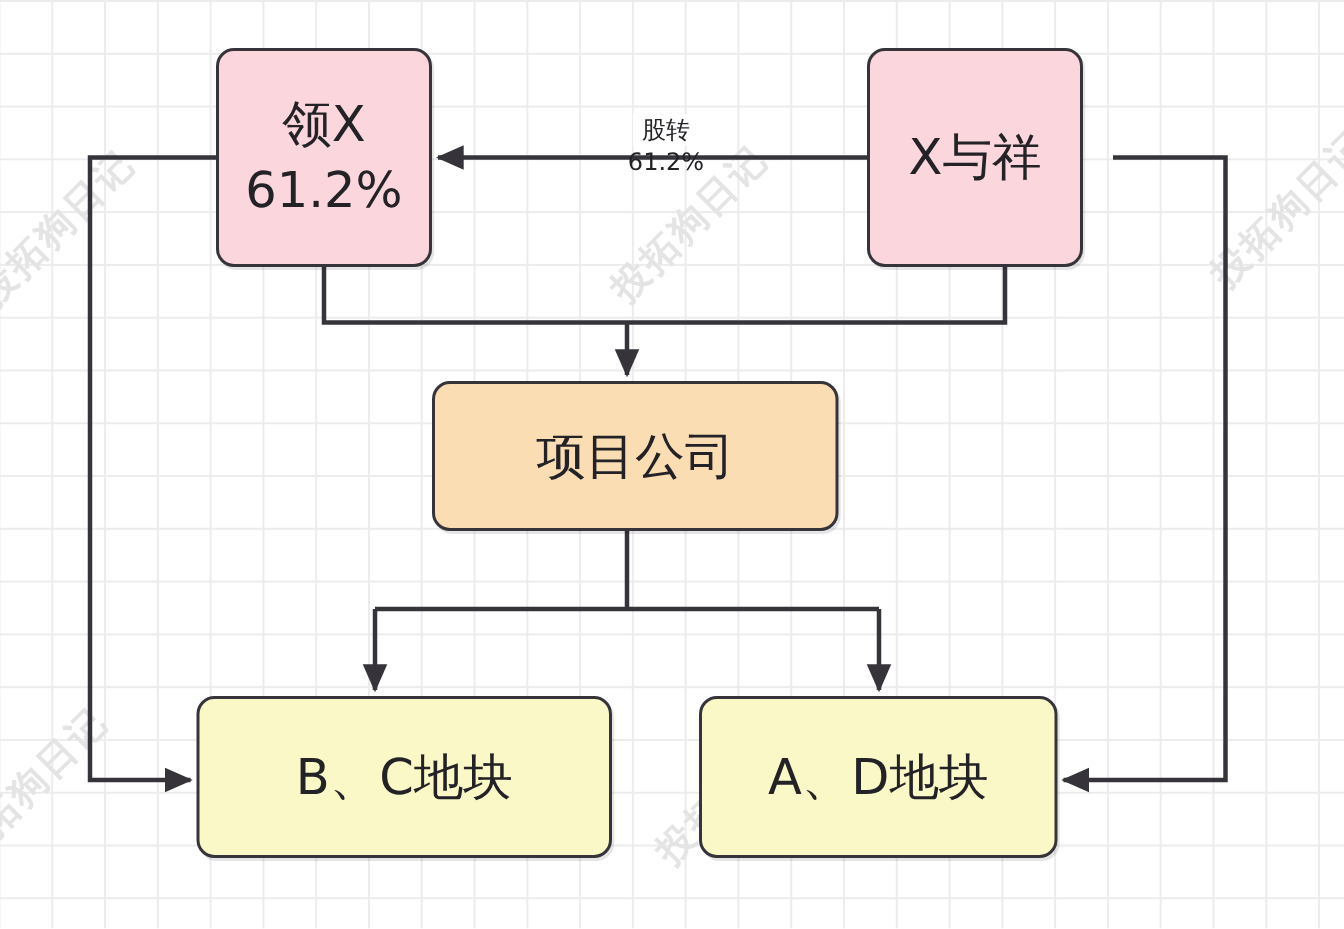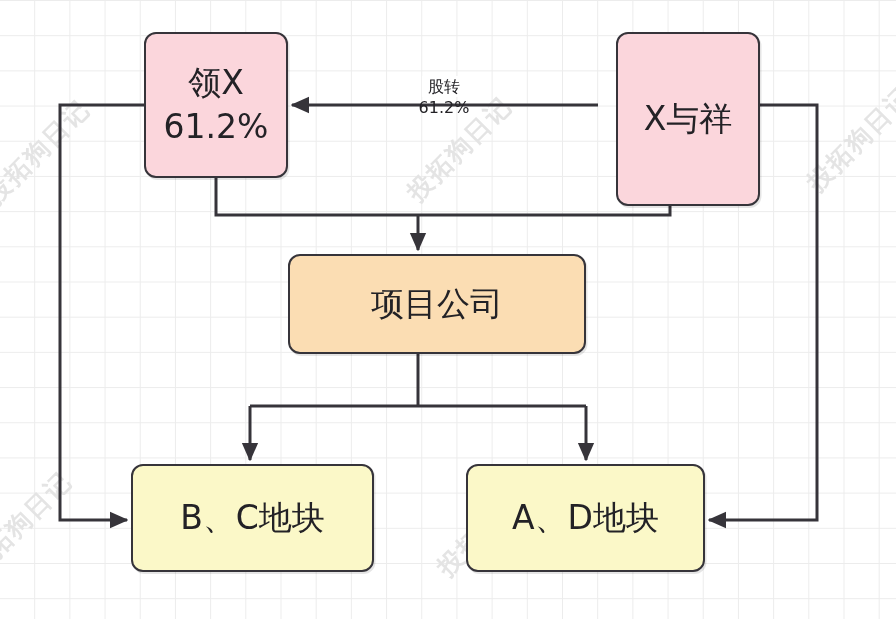--- a/index.html
+++ b/index.html
@@ -120,29 +120,29 @@
 
       <path d="M 742 105 L 817 105 L 817 520 L 709 520" marker-end="url(#arrow)"></path>
     </g>
   </svg>
 
   <div class="node" style="left:144px; top:32px; width:144px; height:146px; background:#fbd6dc;">
     <span class="line">领X</span>
     <span class="line">61.2%</span>
   </div>
 
-  <div class="node" style="left:616px; top:32px; width:144px; height:174px; background:#fbd6dc;">
+  <div class="node" style="left:578px; top:32px; width:144px; height:146px; background:#fbd6dc;">
     <span class="line">X与祥</span>
   </div>
 
-  <div class="node" style="left:288px; top:254px; width:298px; height:100px; background:#fbddb3;">
+  <div class="node" style="left:288px; top:254px; width:271px; height:100px; background:#fbddb3;">
     <span class="line">项目公司</span>
   </div>
 
-  <div class="node" style="left:131px; top:464px; width:243px; height:108px; background:#fbf8c8;">
+  <div class="node" style="left:131px; top:464px; width:277px; height:108px; background:#fbf8c8;">
     <span class="line">B、C地块</span>
   </div>
 
   <div class="node" style="left:466px; top:464px; width:239px; height:108px; background:#fbf8c8;align-items:center;">
     <span class="line">A、D地块</span>
   </div>
 
   <div class="edge-label" style="left:371px; top:76px; width:146px;">
     <span class="line"><span class="lbl-top">股转</span></span>
     <span class="line">61.2%</span>

